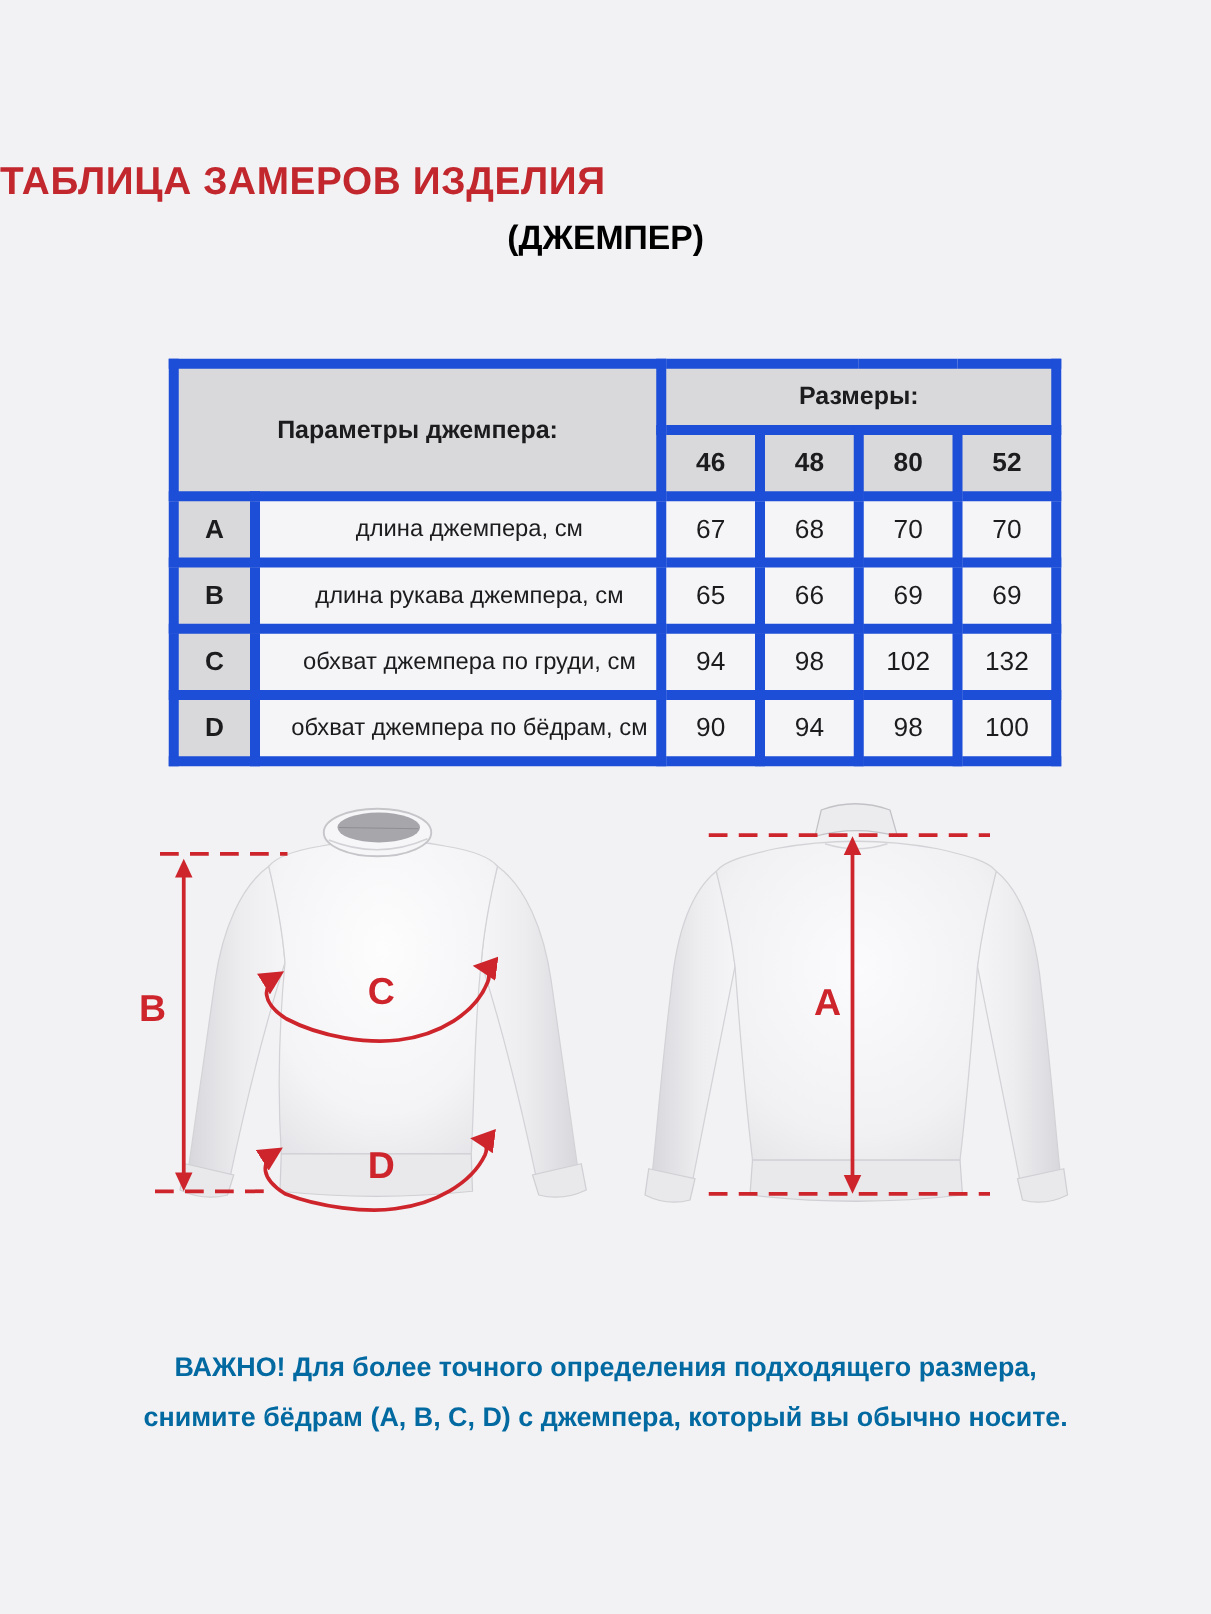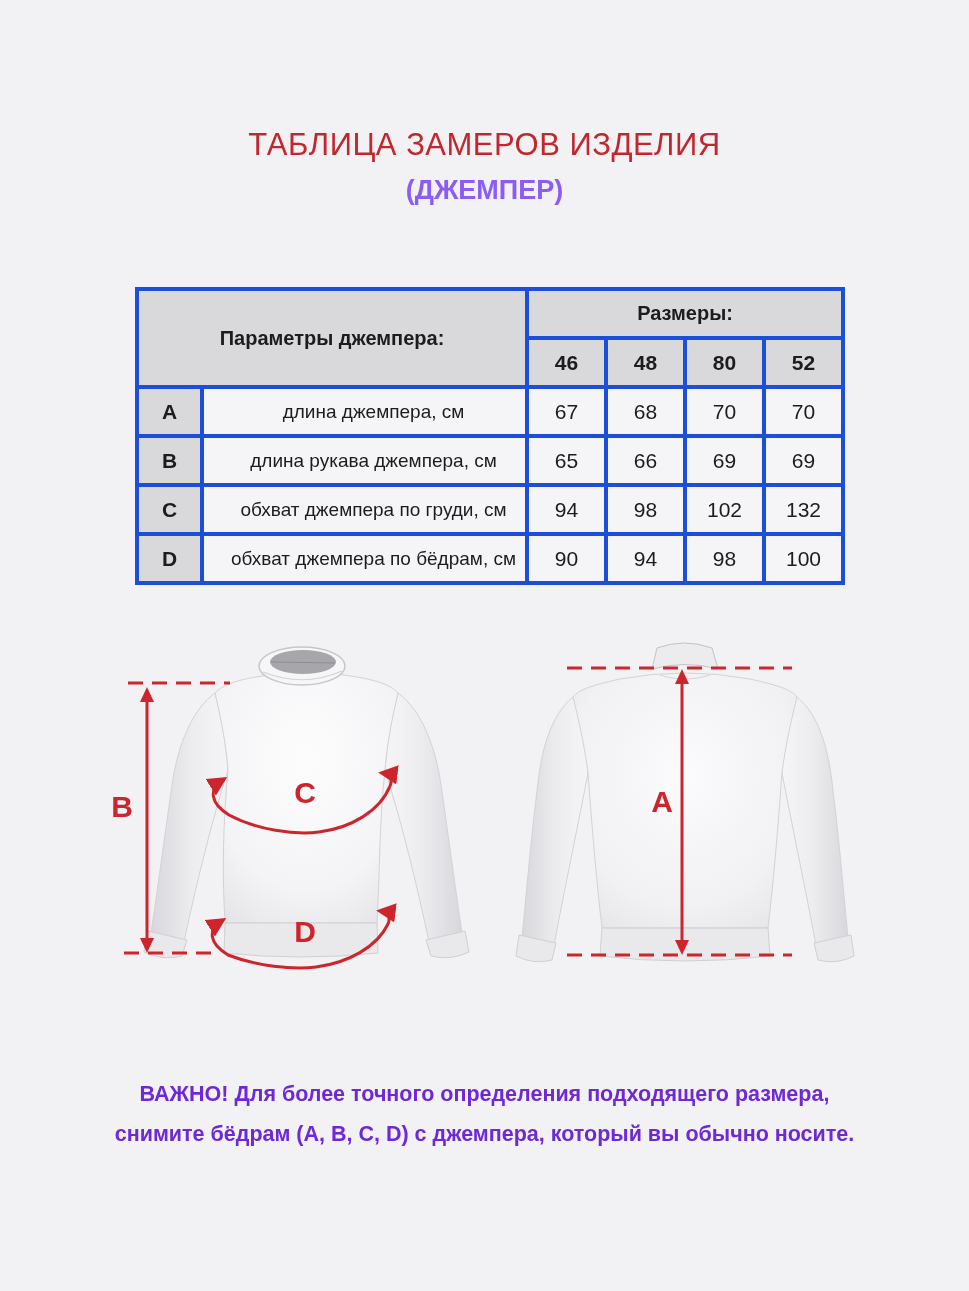--- a/index.html
+++ b/index.html
@@ -2,44 +2,44 @@
 <html><head>
 <meta charset="utf-8">
 <style>
   html,body{margin:0;padding:0;}
   .canvas{
     position:relative;width:969px;height:1291px;
     background:#f2f2f4;overflow:hidden;
     font-family:"Liberation Sans",sans-serif;color:#1c1c1e;
   }
   .title{
-    position:absolute;left:0;top:127px;width:100%;text-align:center;
-    font-size:31px;font-weight:normal;color:#c1272d;letter-spacing:.5px;
+    position:absolute;left:0;top:127px;width:100%;text-align:left;
+    font-size:31px;font-weight:bold;color:#c1272d;letter-spacing:.5px;
   }
   .subtitle{
     position:absolute;left:0;top:175px;width:100%;text-align:center;
-    font-size:27px;font-weight:bold;color:#8b5cf6;
+    font-size:27px;font-weight:bold;color:#000000;
   }
   table.size-table{
     position:absolute;left:135px;top:287px;width:706px;
     border-collapse:collapse;table-layout:fixed;
   }
   table.size-table td{
-    border:4px solid #1d4ed8;padding:0;text-align:center;vertical-align:middle;
+    border:8px solid #1d4ed8;padding:0;text-align:center;vertical-align:middle;
     height:45px;
   }
   .hdr{background:#d9d9db;font-weight:bold;font-size:20px;}
   .size-hdr{background:#d9d9db;font-weight:bold;font-size:21px;margin-left:37px;}
   .letter{background:#d9d9db;font-weight:bold;font-size:21px;}
   .param{background:#f5f5f7;text-align:left;padding-left:18px !important;font-size:19px;}
   .val{background:#f5f5f7;font-size:21px;border-radius:14px;}
   .diagram-svg{position:absolute;left:60px;top:615px;}
   .note{
     position:absolute;left:0;top:1074px;width:100%;text-align:center;
-    font-size:21.5px;font-weight:bold;color:#6d28d9;line-height:40px;
+    font-size:21.5px;font-weight:bold;color:#0369a1;line-height:40px;
   }
   .red-label{font-size:30px;font-weight:bold;fill:#ce252c;}
 </style>
 </head>
 <body>
 
 <div class="canvas">
 
   <div class="title">ТАБЛИЦА ЗАМЕРОВ ИЗДЕЛИЯ</div>
   <div class="subtitle">(ДЖЕМПЕР)</div>

